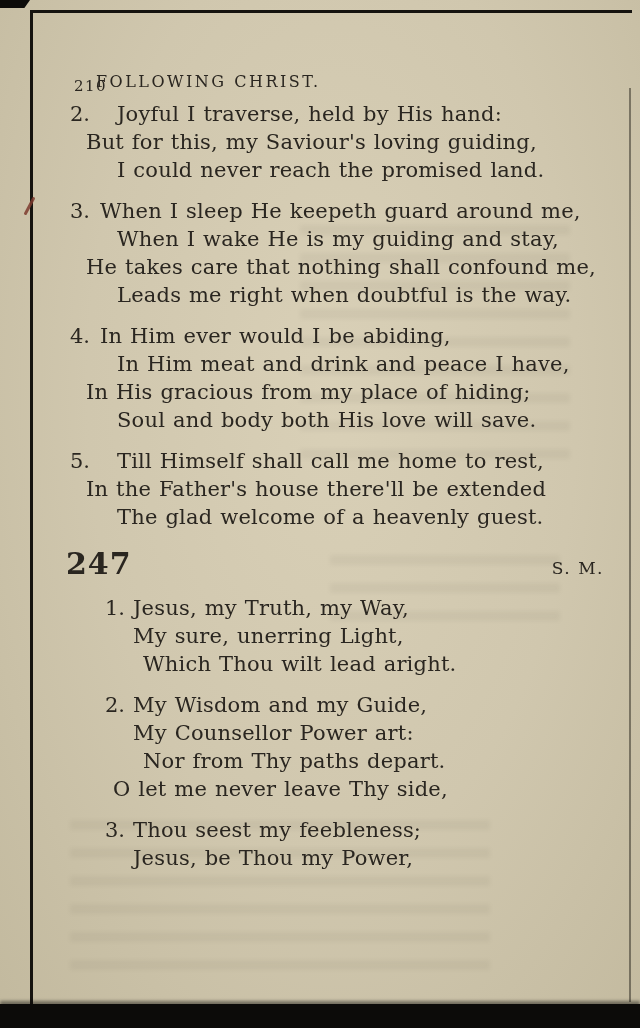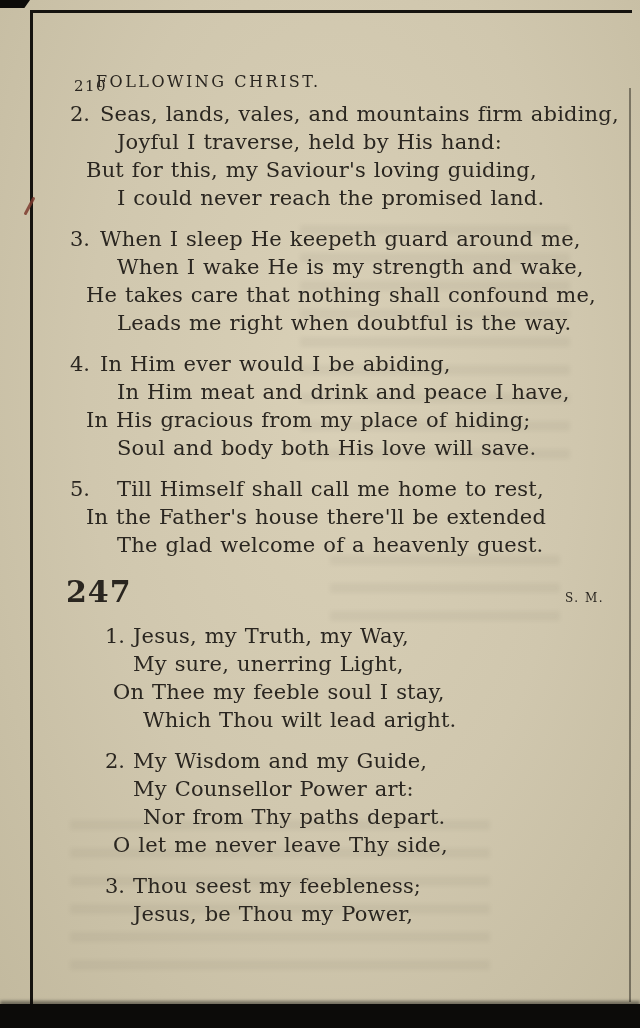--- a/index.html
+++ b/index.html
@@ -38,21 +38,21 @@
   .verses-a .i1{padding-left:47px}
   .verses-a .i2{padding-left:16px}
   .verses-a .i3{padding-left:47px}
   .verses-b .i0{padding-left:28px}
   .verses-b .i1{padding-left:28px}
   .verses-b .i2{padding-left:8px}
   .verses-b .i3{padding-left:38px}
 
   .hymn-row{display:flex;justify-content:space-between;align-items:baseline;margin:0 0 10px 0;}
   .hymn-number{font-size:30px;font-weight:bold;letter-spacing:1px;line-height:40px;}
-  .hymn-meter{font-size:12px;letter-spacing:1.5px;padding-right:2px;}
+  .hymn-meter{font-size:17px;letter-spacing:1.5px;padding-right:2px;}
 </style>
 </head>
 <body>
 
 <div>
 
   <div class="corner-mark"></div>
   <div class="border-top"></div>
   <div class="border-left"></div>
   <div class="border-right"></div>
@@ -66,29 +66,28 @@
   <div class="page-inner">
 
     <div class="header-row">
       <span class="page-number">210</span>
       <span class="running-title">FOLLOWING CHRIST.</span>
     </div>
 
     <div class="verses verses-a">
         <div class="verse">
           <span class="vnum">2.</span>
-          <div class="vline i0">Seas, lands, vales, and mountains firm abiding,</div>
           <div class="vline i1">Joyful I traverse, held by His hand:</div>
           <div class="vline i2">But for this, my Saviour's loving guiding,</div>
           <div class="vline i3">I could never reach the promised land.</div>
         </div>
         <div class="verse">
           <span class="vnum">3.</span>
           <div class="vline i0">When I sleep He keepeth guard around me,</div>
-          <div class="vline i1">When I wake He is my strength and wake,</div>
+          <div class="vline i1">When I wake He is my guiding and stay,</div>
           <div class="vline i2">He takes care that nothing shall confound me,</div>
           <div class="vline i3">Leads me right when doubtful is the way.</div>
         </div>
         <div class="verse">
           <span class="vnum">4.</span>
           <div class="vline i0">In Him ever would I be abiding,</div>
           <div class="vline i1">In Him meat and drink and peace I have,</div>
           <div class="vline i2">In His gracious from my place of hiding;</div>
           <div class="vline i3">Soul and body both His love will save.</div>
         </div>
@@ -103,21 +102,20 @@
     <div class="hymn-row">
       <span class="hymn-number">247</span>
       <span class="hymn-meter">S. M.</span>
     </div>
 
     <div class="verses verses-b">
         <div class="verse">
           <span class="vnum">1.</span>
           <div class="vline i0">Jesus, my Truth, my Way,</div>
           <div class="vline i1">My sure, unerring Light,</div>
-          <div class="vline i2">On Thee my feeble soul I stay,</div>
           <div class="vline i3">Which Thou wilt lead aright.</div>
         </div>
         <div class="verse">
           <span class="vnum">2.</span>
           <div class="vline i0">My Wisdom and my Guide,</div>
           <div class="vline i1">My Counsellor Power art:</div>
           <div class="vline i3">Nor from Thy paths depart.</div>
           <div class="vline i2">O let me never leave Thy side,</div>
         </div>
         <div class="verse">

